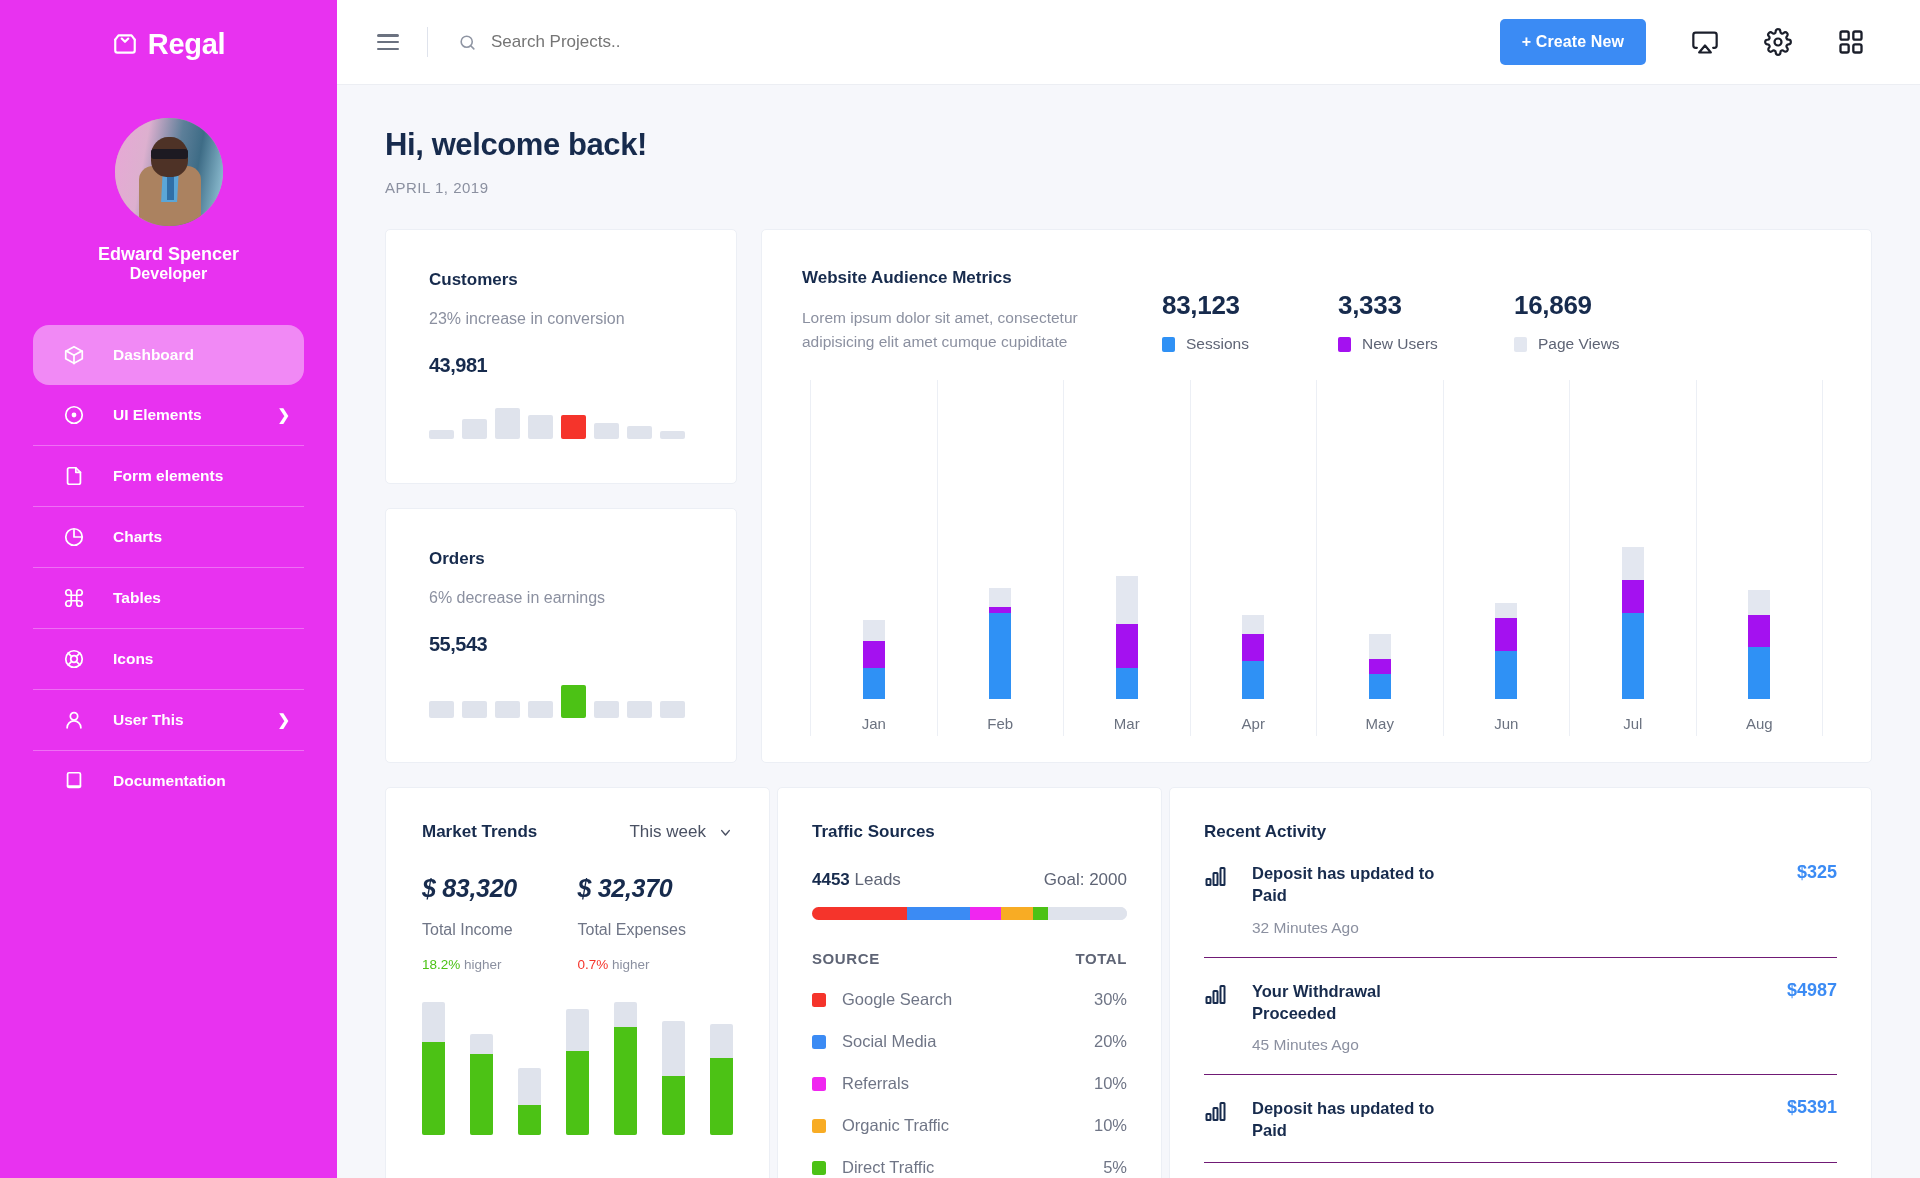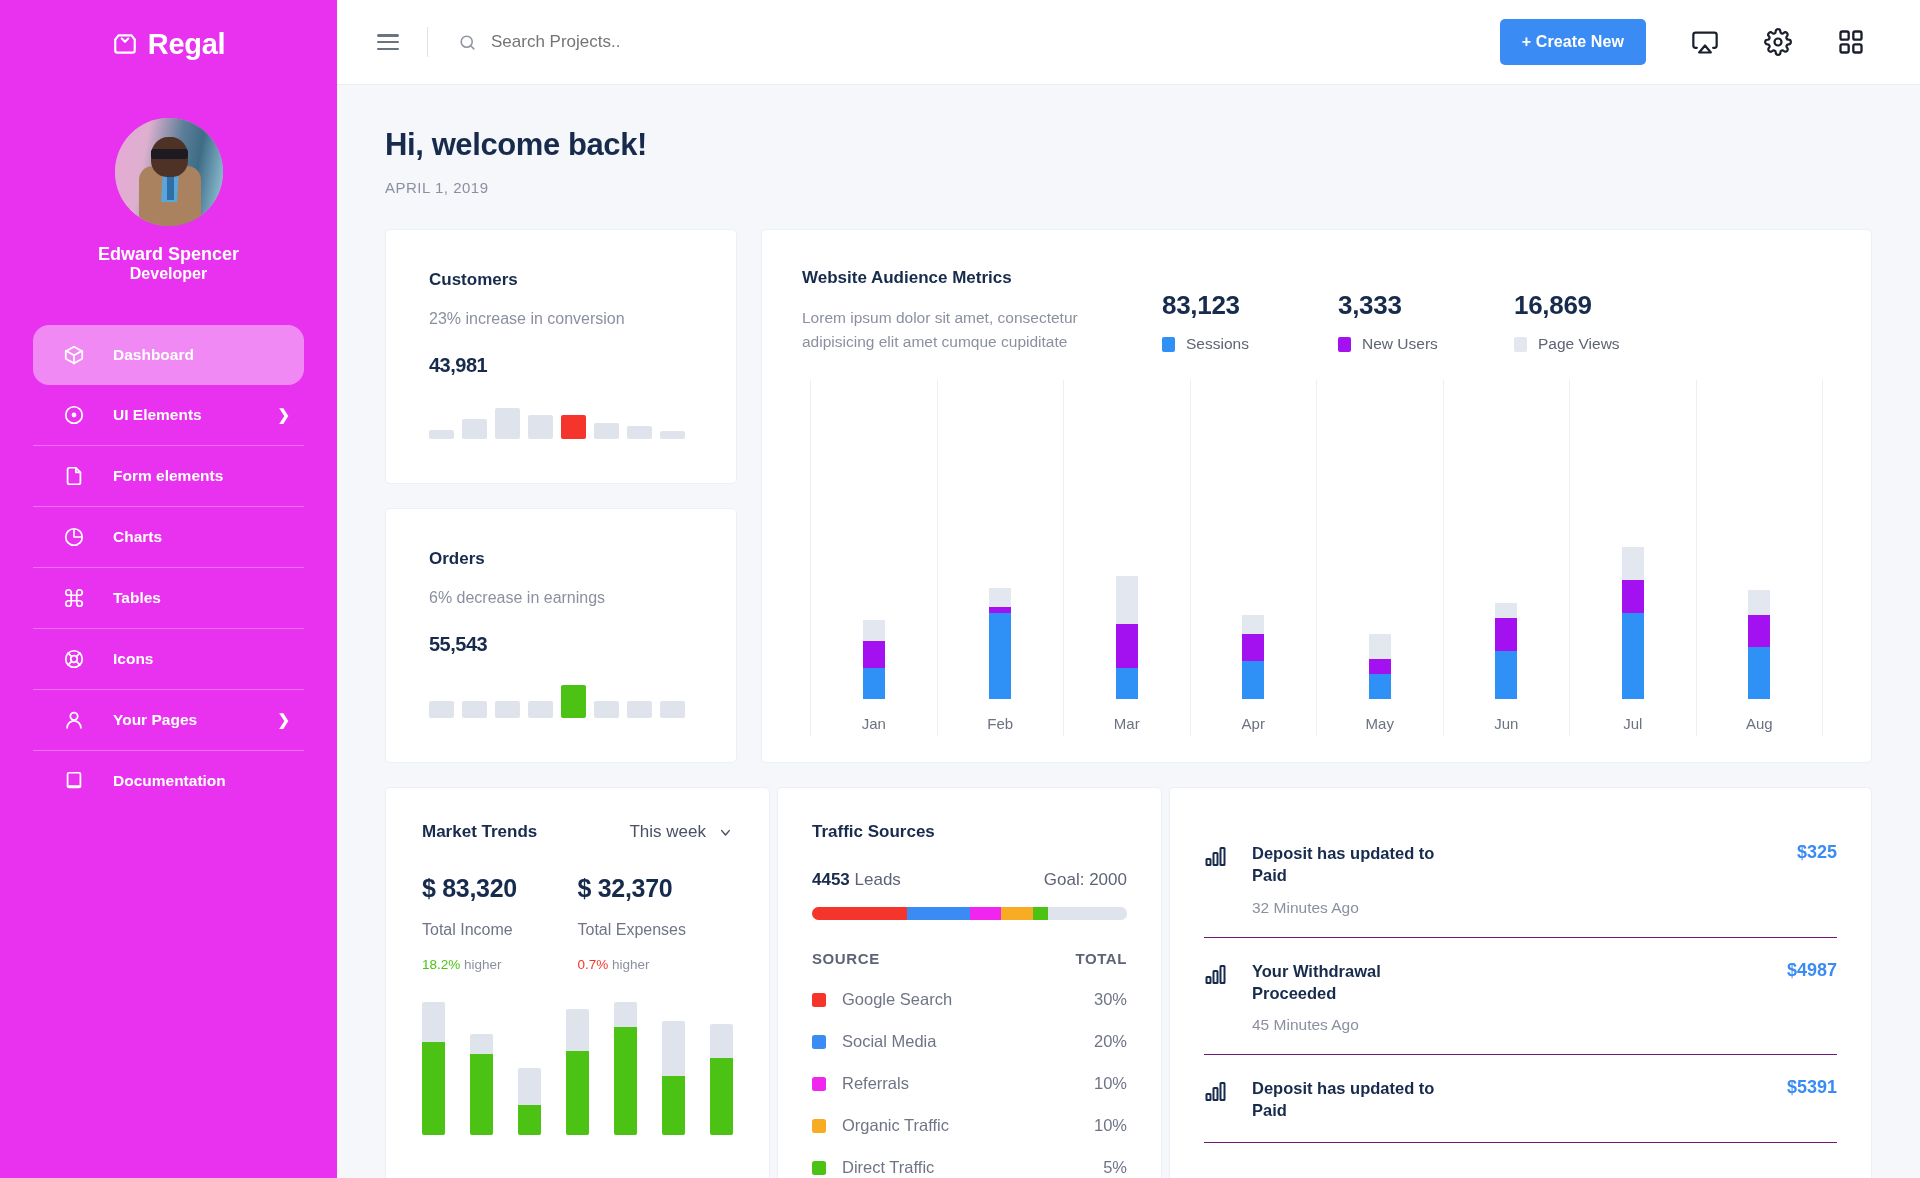--- a/index.html
+++ b/index.html
@@ -108,21 +108,21 @@
   .ch-bar span { display: block; width: 100%; }
   .ch-x { font-size: 15px; color: #6b7280; padding: 14px 0 4px 0; }
 
   .row2 { display: flex; gap: 7px; margin-top: 24px; }
   .trends-card { width: 385px; flex: 0 0 385px; padding: 34px 36px 0 36px; overflow: hidden; }
   .tc-head { display: flex; align-items: center; justify-content: space-between; }
   .tc-title { font-size: 17px; font-weight: bold; color: #172b4d; }
   .tc-period { font-size: 17px; color: #4a5163; display: flex; align-items: center; gap: 12px; cursor: pointer; }
   .tc-nums { display: flex; margin-top: 32px; }
   .tc-col { width: 50%; }
-  .tc-amount { font-size: 25px; font-weight: bold; color: #172b4d; letter-spacing: -.3px; }
+  .tc-amount { font-size: 25px; font-weight: bold; color: #172b4d; letter-spacing: -.3px; font-style: italic; }
   .tc-label { font-size: 16px; color: #6f7586; margin-top: 18px; }
   .tc-delta { font-size: 13.5px; color: #8b90a0; margin-top: 18px; }
   .tc-delta b { font-weight: normal; }
   .tc-chart { display: flex; align-items: flex-end; justify-content: space-between;
     height: 135px; margin-top: 28px; }
   .tc-track { width: 23px; background: #dfe3ec; border-radius: 2px;
     display: flex; flex-direction: column; justify-content: flex-end; }
   .tc-fill { width: 100%; background: #4cc215; border-radius: 0 0 2px 2px; }
 
   .traffic-card { width: 385px; flex: 0 0 385px; padding: 34px 34px 12px 34px; overflow: hidden; }
@@ -226,21 +226,21 @@
             <path d="M5.7 5.7l3.8 3.8M14.5 14.5l3.8 3.8M18.3 5.7l-3.8 3.8M9.5 14.5l-3.8 3.8"></path>
           </svg>
           <span class="nav-label">Icons</span>
         </div>
         <div class="nav-sep"></div>
         <div class="nav-item">
           <svg class="ic" viewBox="0 0 24 24" fill="none" stroke="#ffffff" stroke-width="1.9" stroke-linecap="round" stroke-linejoin="round">
             <circle cx="12" cy="8" r="4"></circle>
             <path d="M4.5 20.5a7.5 7.5 0 0 1 15 0"></path>
           </svg>
-          <span class="nav-label">Your Pages</span>
+          <span class="nav-label">User This</span>
           <span class="nav-caret">❯</span>
         </div>
         <div class="nav-sep"></div>
         <div class="nav-item">
           <svg class="ic" viewBox="0 0 24 24" fill="none" stroke="#ffffff" stroke-width="1.9" stroke-linecap="round" stroke-linejoin="round">
             <rect x="5" y="3" width="14" height="16" rx="1.6"></rect>
             <path d="M5 17.5h14"></path>
           </svg>
           <span class="nav-label">Documentation</span>
         </div>
@@ -531,20 +531,21 @@
               </div>
               <div class="tr-item">
                 <span class="tr-sw" style="background:#4cc215"></span>
                 <span class="tr-name">Direct Traffic</span>
                 <span class="tr-pct">5%</span>
               </div>
             </div>
         </div>
 
         <div class="card activity-card">
+          <div class="ac-title">Recent Activity</div>
           <div id="ac-list">
               <div class="ac-item">
                 <svg class="ac-ic" viewBox="0 0 24 24" fill="none" stroke="#172b4d" stroke-width="2">
                   <rect x="2.5" y="14" width="4" height="6" rx="0.6"></rect>
                   <rect x="9.5" y="8" width="4" height="12" rx="0.6"></rect>
                   <rect x="16.5" y="3" width="4" height="17" rx="0.6"></rect>
                 </svg>
                 <div class="ac-body">
                   <div class="ac-text">Deposit has updated to Paid</div>
                   <div class="ac-time">32 Minutes Ago</div>

